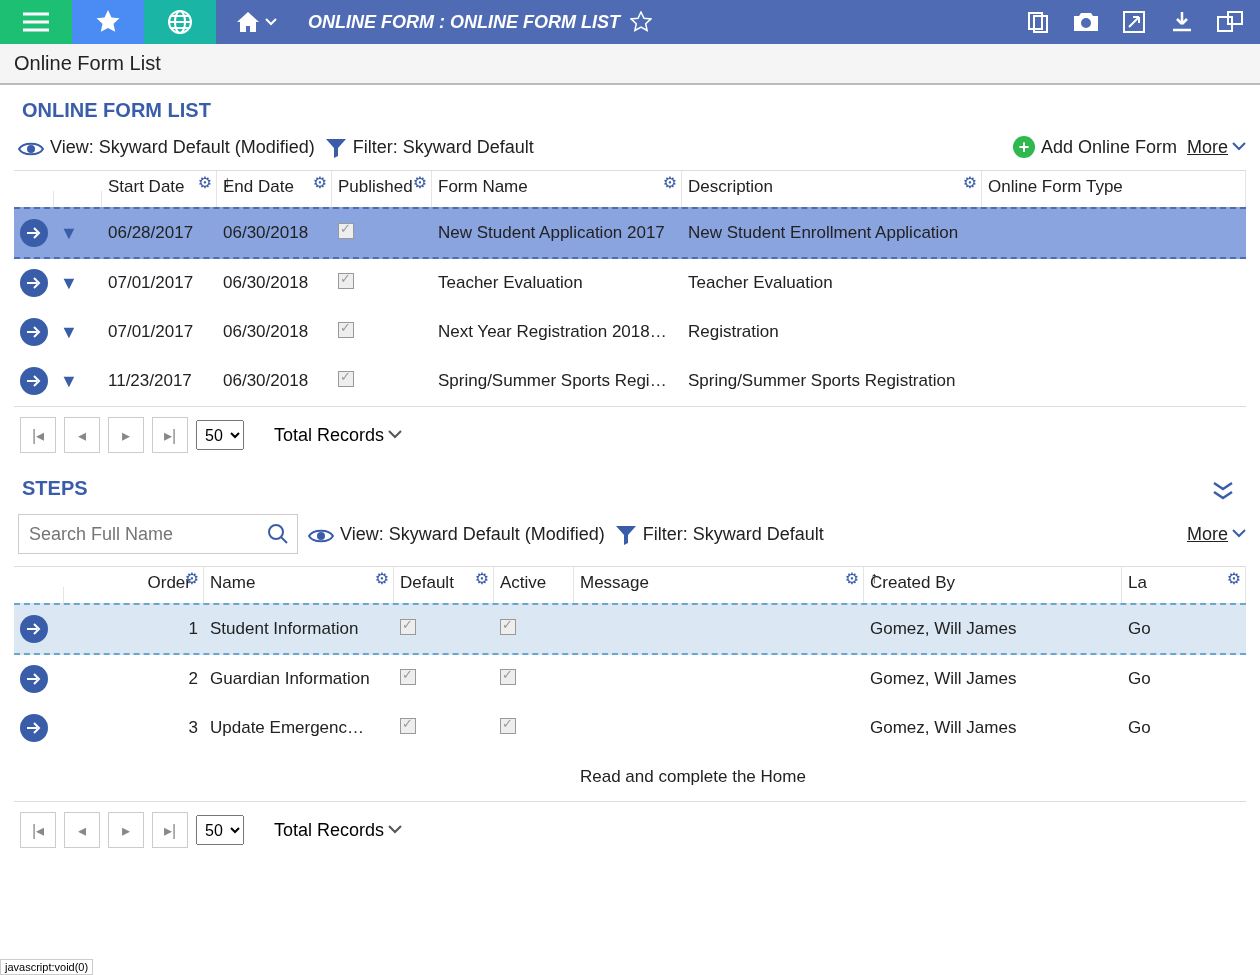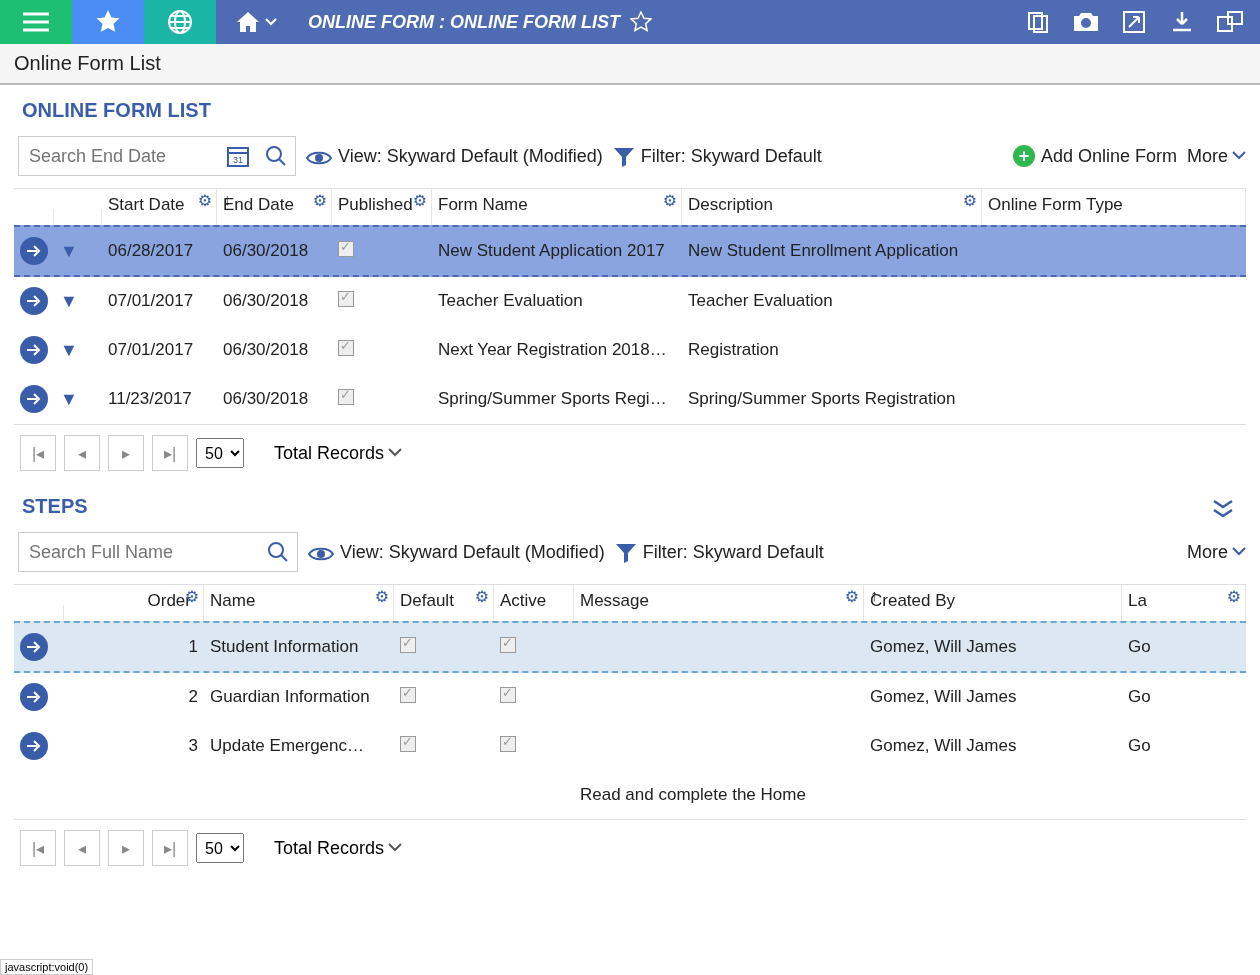--- a/index.html
+++ b/index.html
@@ -24,21 +24,21 @@
 .section-title { color: #3a5da9; font-weight: bold; font-size: 20px; padding: 6px 0 10px 8px; }
 
 
 .toolbar { display: flex; align-items: center; gap: 10px; padding: 4px 0 12px 4px; flex-wrap: wrap; }
 .searchbox { display: flex; align-items: center; border: 1px solid #ccc; height: 40px; background: #fff; }
 .searchbox input { border: none; outline: none; font-size: 18px; padding: 0 10px; width: 200px; color: #555; }
 .cal-btn, .mag-btn { width: 38px; height: 38px; display:flex; align-items:center; justify-content:center; cursor:pointer; }
 .view-chip { display: flex; align-items: flex-end; gap: 6px; font-size: 18px; color: #222; cursor:pointer; }
 .add-btn { display: flex; align-items: center; gap: 6px; font-size: 18px; color: #222; cursor:pointer; }
 .plus-circle { width: 22px; height: 22px; border-radius: 50%; background: #2fb84d; color: #fff; display:flex; align-items:center; justify-content:center; font-weight:bold; font-size:18px; line-height:1; }
-.more-btn { display:flex; align-items:center; gap:4px; font-size:18px; color:#222; cursor:pointer; }
+.more-btn { display:flex; align-items:center; gap:4px; font-size:18px; color:#222; cursor:pointer;text-decoration:underline; }
 
 
 .grid { border-top: 1px solid #ddd; }
 .ghead { display: flex; align-items: flex-end; font-size: 17px; color: #222; position: relative; }
 .gcell { padding: 6px 6px 10px 6px; position: relative; border-right: 1px solid #e5e5e5; }
 .gcell .gear { position: absolute; top: 2px; right: 4px; color: #3a5da9; cursor:pointer; font-size:16px; }
 .gcell .sortarr { position:absolute; top: 2px; left: 6px; color:#222; font-size:16px; }
 .c-icon { width: 40px; }
 .c-exp { width: 48px; }
 .c-start { width: 115px; }
@@ -151,36 +151,20 @@
       </div>
   </div>
 </div>
 
 <div class="breadcrumb">Online Form List</div>
 
 <div class="section">
   <div class="section-title">ONLINE FORM LIST</div>
 
   <div class="toolbar">
-    <div class="searchbox">
-      <input type="text" placeholder="Search End Date" style="">
-      <div class="cal-btn">
-        <svg width="24" height="24">
-            <rect x="2" y="4" width="20" height="18" fill="none" stroke="#3a5da9" stroke-width="2"></rect>
-            <path d="M2 9h20" stroke="#3a5da9" stroke-width="2"></path>
-            <text x="12" y="19" font-size="9" text-anchor="middle" fill="#3a5da9">31</text>
-          </svg>
-      </div>
-      <div class="mag-btn">
-        <svg width="24" height="24">
-            <circle cx="10" cy="10" r="7" fill="none" stroke="#3a5da9" stroke-width="2"></circle>
-            <path d="M15 15l6 6" stroke="#3a5da9" stroke-width="2"></path>
-          </svg>
-      </div>
-    </div>
     <div class="view-chip">
       <svg width="26" height="18">
           <path d="M1 9c4-7 20-7 24 0-4 7-20 7-24 0z" fill="none" stroke="#3a5da9" stroke-width="2"></path>
           <circle cx="13" cy="9" r="4" fill="#3a5da9"></circle>
         </svg>
       <span>View: Skyward Default (Modified)</span>
     </div>
     <div class="view-chip">
       <svg width="22" height="20">
           <path d="M1 1h20l-8 9v8l-4 2v-10z" fill="#3a5da9"></path>

